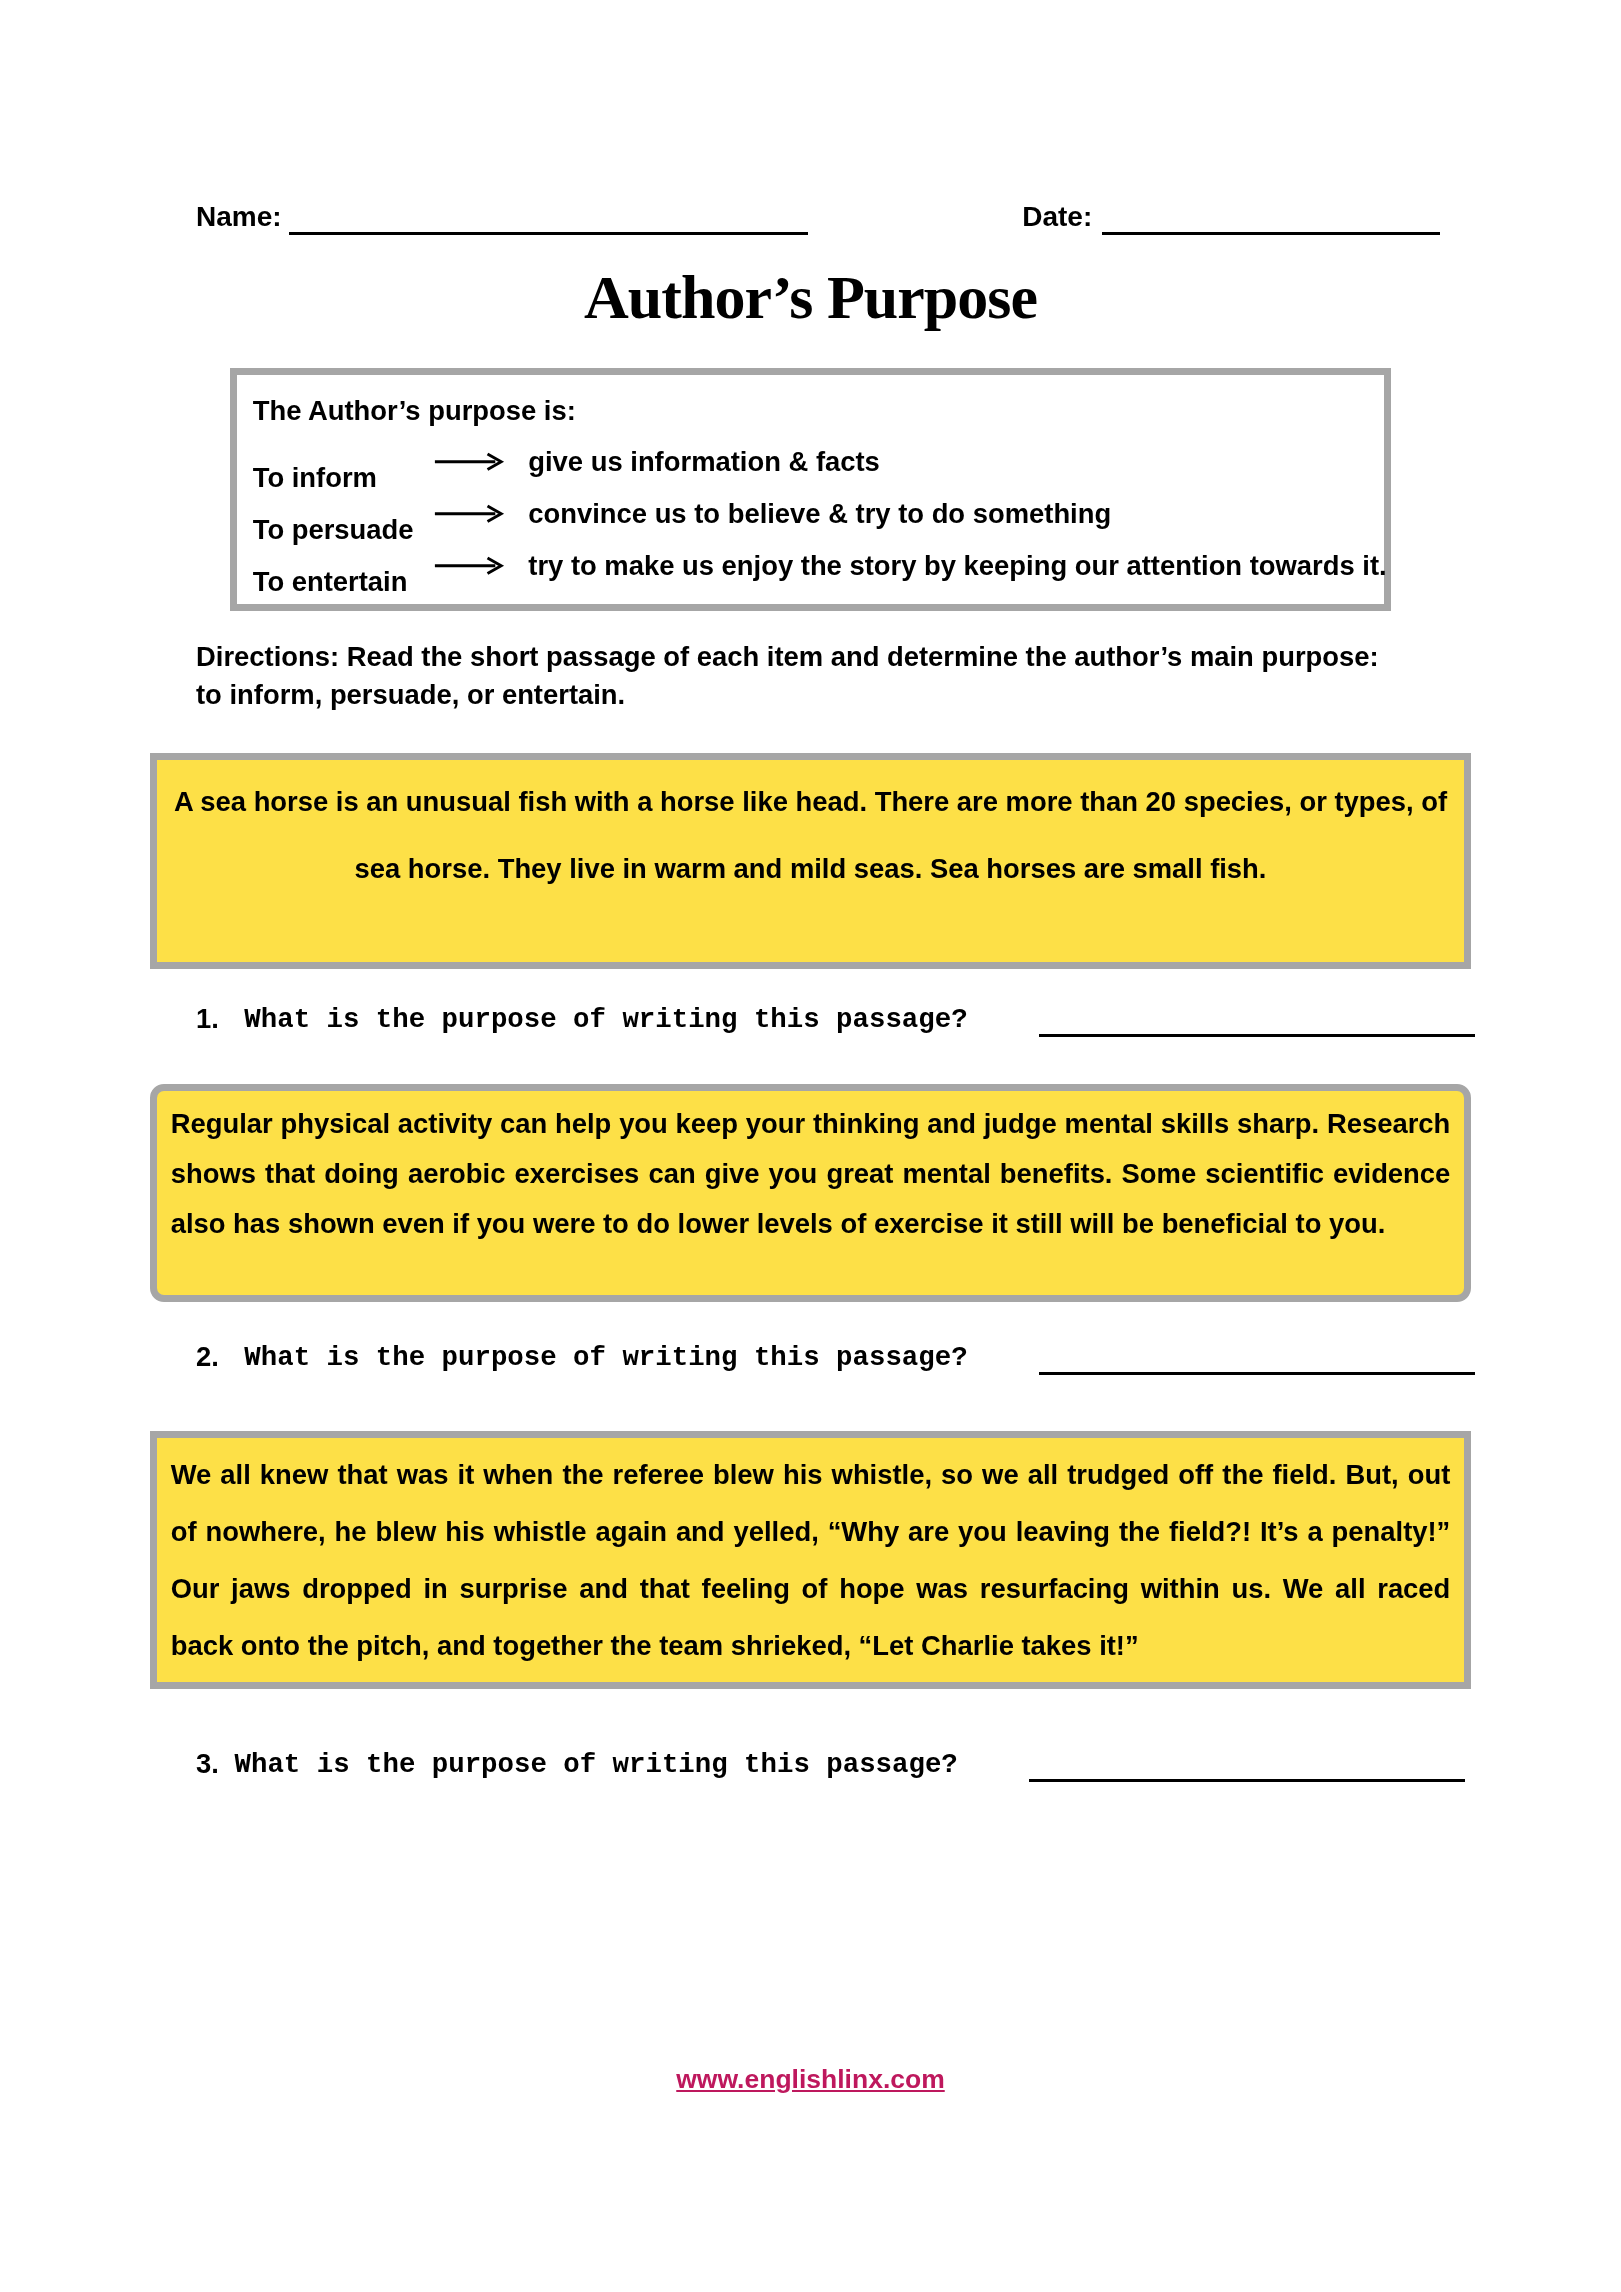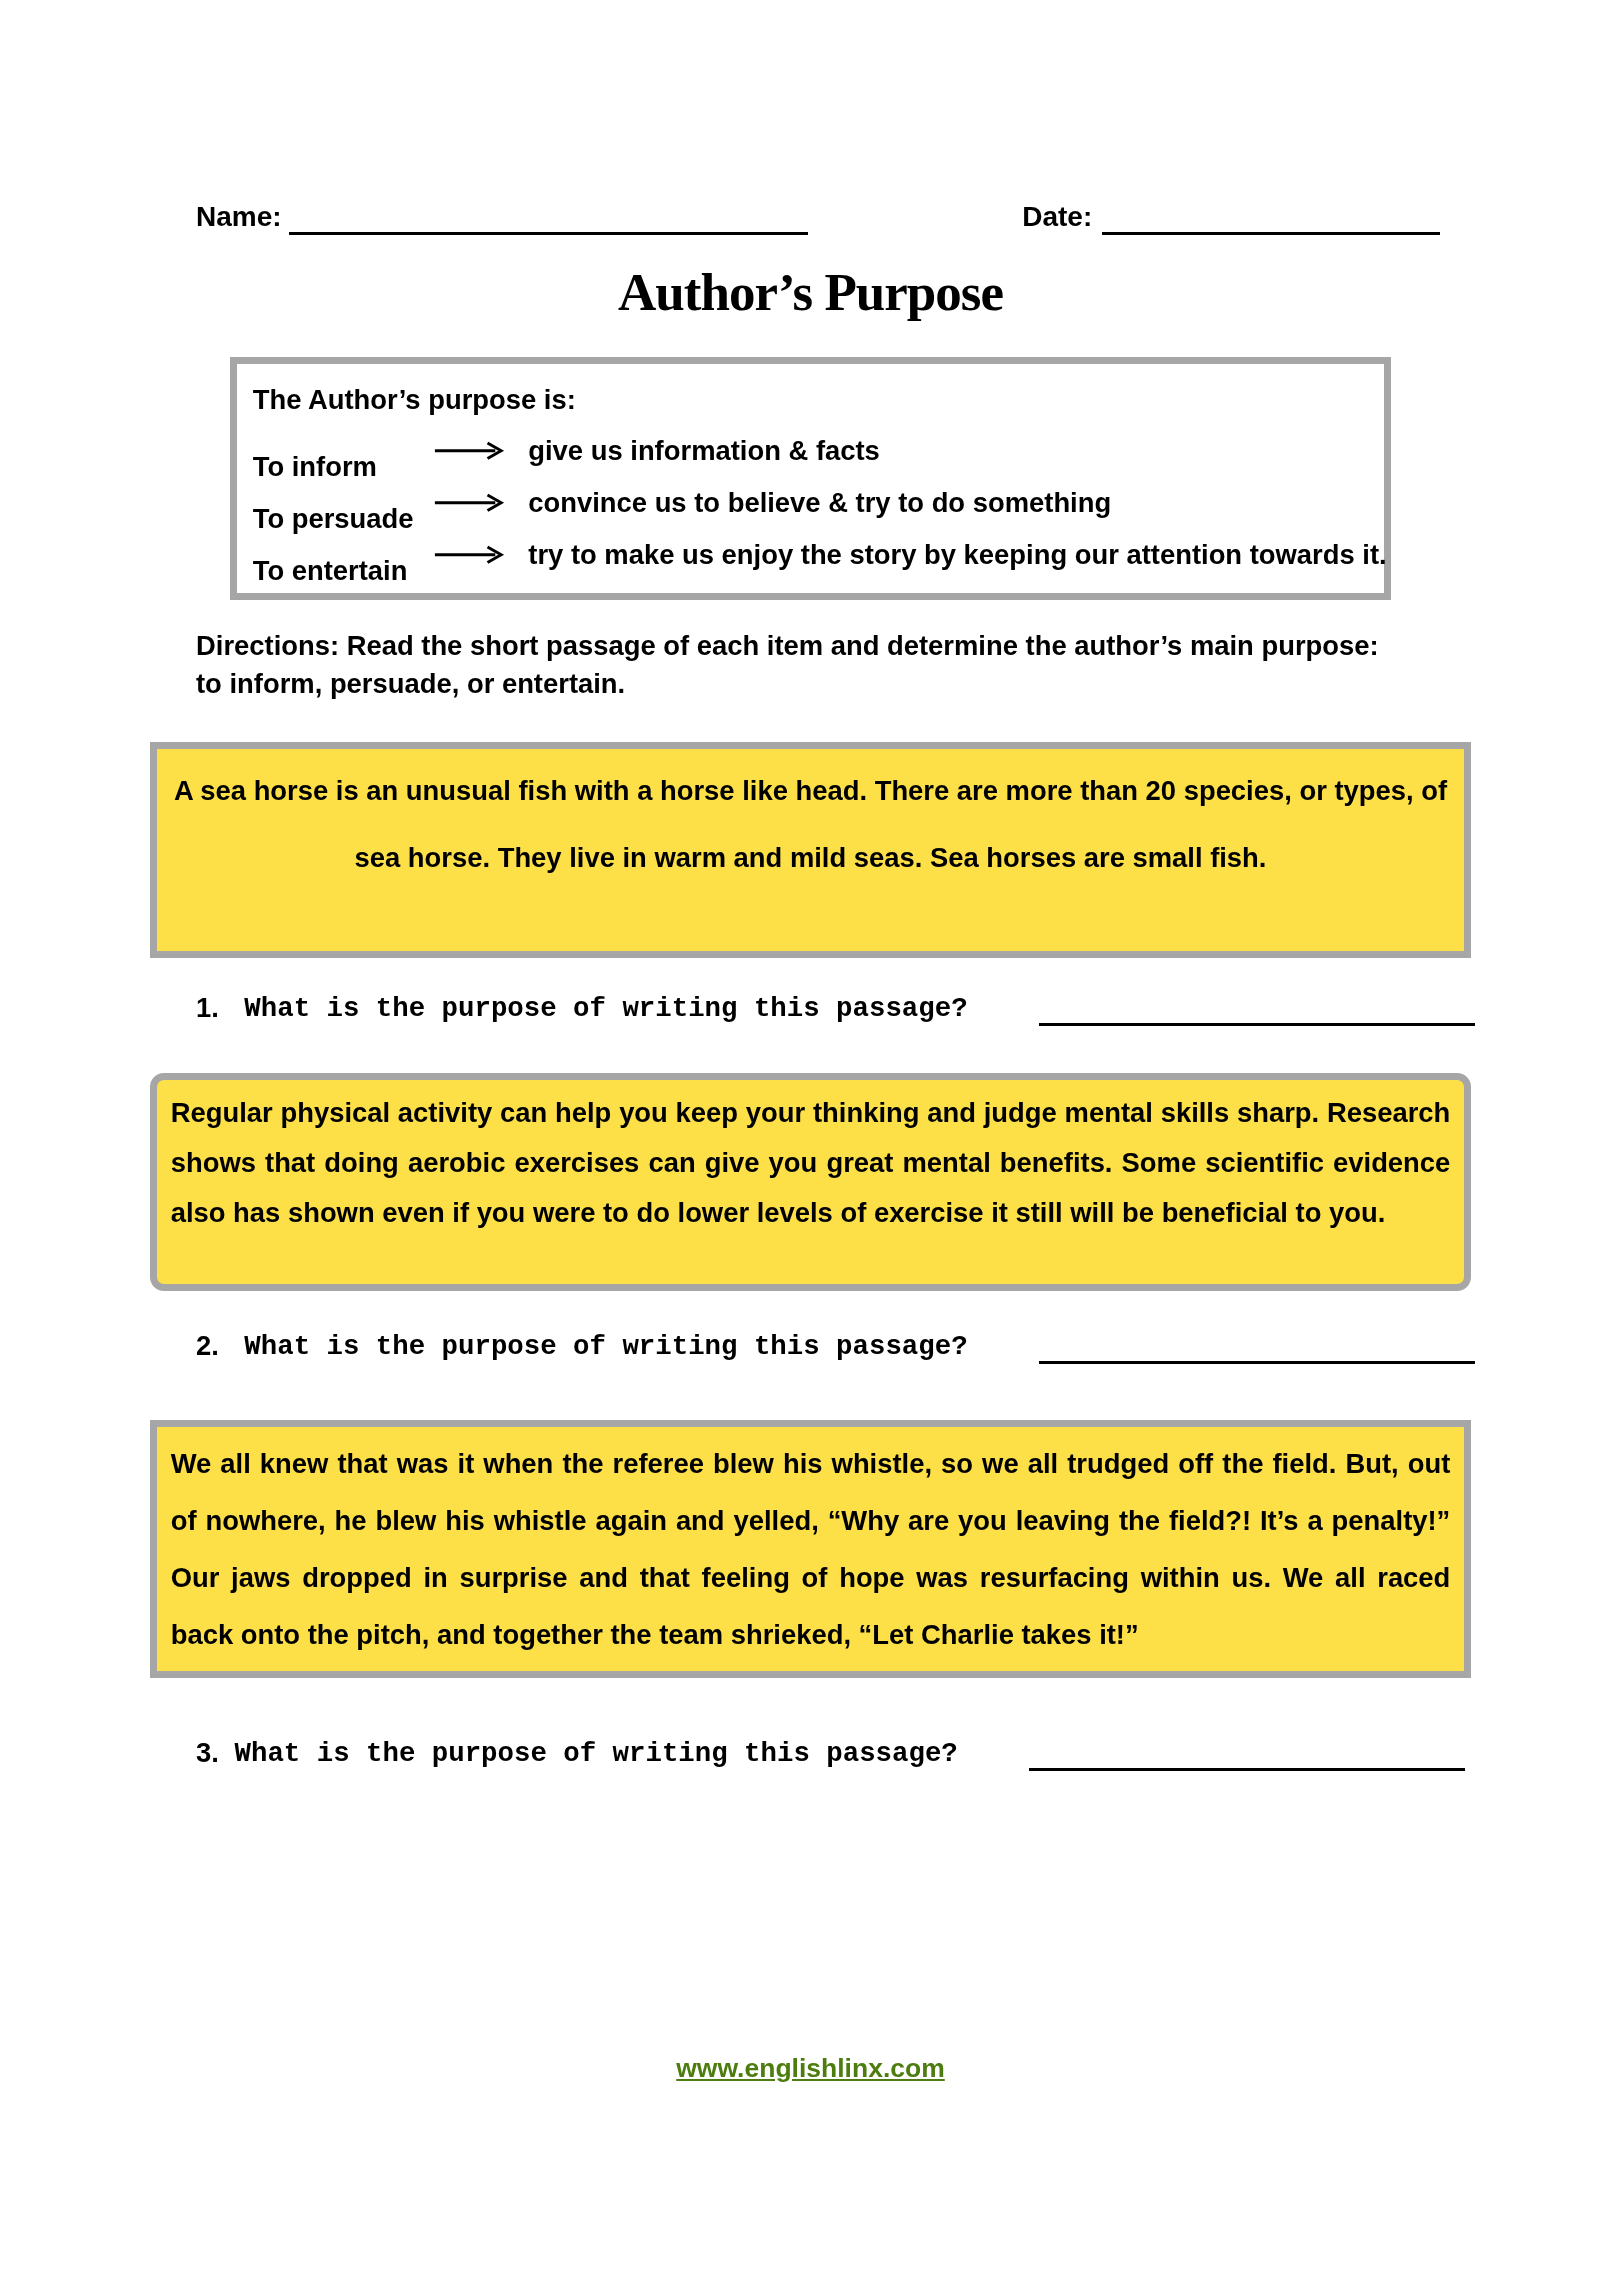--- a/index.html
+++ b/index.html
@@ -28,21 +28,21 @@
     height:33px;
   }
   .name-blank { width:519px; margin-left:7.8px; }
   .date-blank { width:338px; margin-left:9.8px; }
 
   
   .title {
     margin-top:27.4px;
     text-align:center;
     font-family:"Liberation Serif", serif;
-    font-size:53px;
+    font-size:62px;
     font-weight:700;
     letter-spacing:-1px;
   }
 
   
   .info-box {
     margin:35px auto 0 auto;
     width:1161px;
     border:7.8px solid #a6a6a6;
     background:#fff;
@@ -113,21 +113,21 @@
     flex:none;
   }
 
   
   .footer {
     margin-top:282px;
     text-align:center;
     font-size:26.5px;
   }
   .footer a {
-    color:#4d7c0f;
+    color:#be185d;
     text-decoration:underline;
     font-weight:700;
   }
 </style>
 </head>
 <body>
 
 <div class="page">
 
   <div class="header-row">

